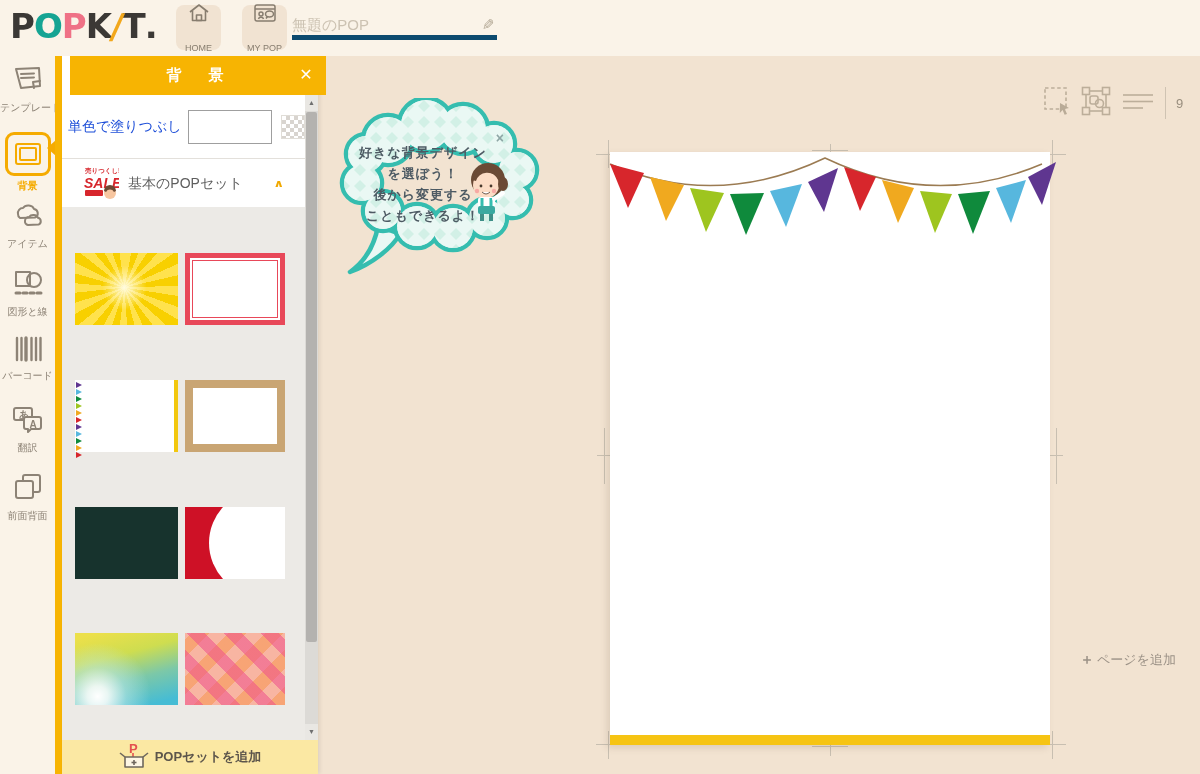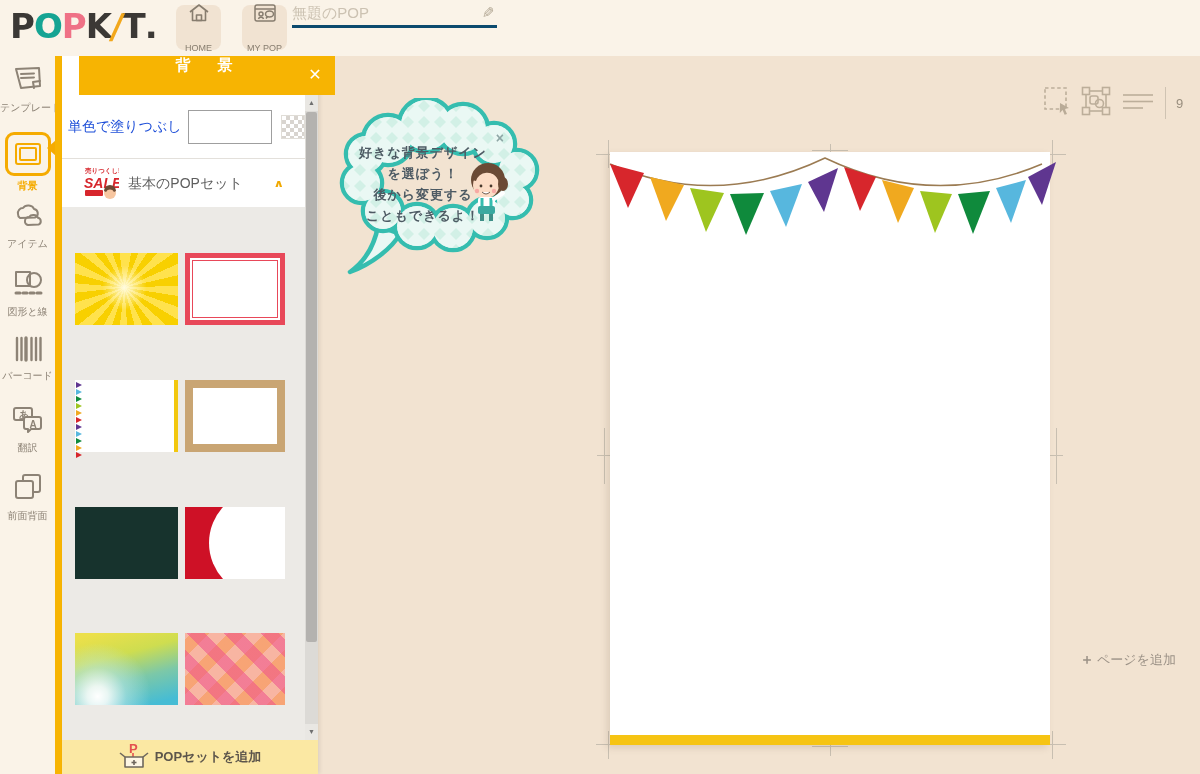--- a/index.html
+++ b/index.html
@@ -8,40 +8,40 @@
   #app { position:relative; width:1200px; height:774px; overflow:hidden; }
 
   
   .header { position:absolute; left:0; top:0; width:1200px; height:56px; background:#faf3e8; z-index:30; }
   .logo { position:absolute; left:10px; top:6px; font-family:"DejaVu Sans",sans-serif; font-weight:900; font-size:34px; letter-spacing:-1px; }
   .logo span { display:inline-block; }
   .logo .slash { transform:skewX(-8deg); }
   .hdr-btn { position:absolute; top:5px; width:45px; height:45px; background:#f1e3d2; border-radius:8px; display:flex; flex-direction:column; align-items:center; justify-content:center; gap:16px; cursor:pointer; }
   .hdr-btn .lbl { font-size:9px; color:#877d6f; }
   #home-btn { left:176px; } #mypop-btn { left:242px; }
-  .title-wrap { position:absolute; left:292px; top:0; width:205px; border-bottom:3px solid #0c4a6e; height:28px; }
+  .title-wrap { position:absolute; left:292px; top:12px; width:205px; border-bottom:5px solid #0c4a6e; height:28px; }
   .title-wrap input { width:180px; border:none; background:transparent; outline:none; font-size:15px; color:#6b6257; padding:4px 0; font-family:inherit; }
   .title-wrap input::placeholder { color:#ccc2b2; }
   .pencil { position:absolute; right:2px; top:4px; color:#b4a996; font-size:15px; transform:scaleX(-1); }
 
   
   .sidebar { position:absolute; left:0; top:56px; width:55px; height:718px; background:#faf3e8; z-index:20; }
   .side-item { position:relative; width:55px; height:68px; display:flex; flex-direction:column; align-items:center; padding-top:8px; cursor:pointer; overflow:visible; }
   .side-item svg { stroke:#8d8376; fill:none; stroke-width:2; stroke-linecap:round; stroke-linejoin:round; }
   .side-item .slbl { font-size:10px; color:#8d8376; margin-top:3px; white-space:nowrap; width:55px; text-align:center; overflow:hidden; }
   .side-item.active .box { width:46px; height:46px; border:3px solid #f5ab00; border-radius:9px; display:flex; align-items:center; justify-content:center; background:#faf3e8; }
   .side-item.active svg { stroke:#f5ab00; }
   .side-item.active .slbl { color:#f5ab00; font-weight:bold; }
   .side-item.active .tab-arrow { position:absolute; right:-1px; top:16px; width:0; height:0; border-top:8px solid transparent; border-bottom:8px solid transparent; border-right:9px solid #f5ab00; }
 
   .accent-strip { position:absolute; left:55px; top:56px; width:7px; height:718px; background:#f7b402; z-index:21; }
 
   
   .panel { position:absolute; left:62px; top:56px; width:256px; height:718px; background:#fff; z-index:22; box-shadow:2px 0 4px rgba(0,0,0,0.08); }
-  .panel-header { position:absolute; left:17px; top:0; width:256px; height:39px; background:#f7b402; color:#fff; display:flex; justify-content:center; font-size:15px; font-weight:bold; letter-spacing:6px; }
+  .panel-header { position:absolute; left:8px; top:0; width:256px; height:39px; background:#f7b402; color:#fff; display:flex; align-items:center; justify-content:center; font-size:15px; font-weight:bold; letter-spacing:6px; }
   .panel-close { position:absolute; right:10px; top:9px; width:20px; height:20px; color:#fff; font-size:16px; font-weight:bold; text-align:center; line-height:20px; cursor:pointer; letter-spacing:0; }
   .solid-row { position:absolute; left:0; top:39px; width:244px; height:64px; background:#fff; border-bottom:1px solid #e3e0db; display:flex; align-items:center; }
   .solid-lbl { font-size:14px; color:#1d4ed8; margin-left:6px; }
   .color-box { width:84px; height:34px; background:#fff; border:1px solid #9f9f9f; margin-left:6px; cursor:pointer; }
   .checker { width:24px; height:24px; margin-left:9px; cursor:pointer;
     background-image:
       linear-gradient(45deg,#d8d4cf 25%,transparent 25%,transparent 75%,#d8d4cf 75%),
       linear-gradient(45deg,#d8d4cf 25%,transparent 25%,transparent 75%,#d8d4cf 75%);
     background-size:8px 8px; background-position:0 0,4px 4px; background-color:#fff; border:1px solid #e0ddd7; }
   .section-row { position:absolute; left:0; top:104px; width:244px; height:47px; background:#fff; display:flex; align-items:center; cursor:pointer; }

